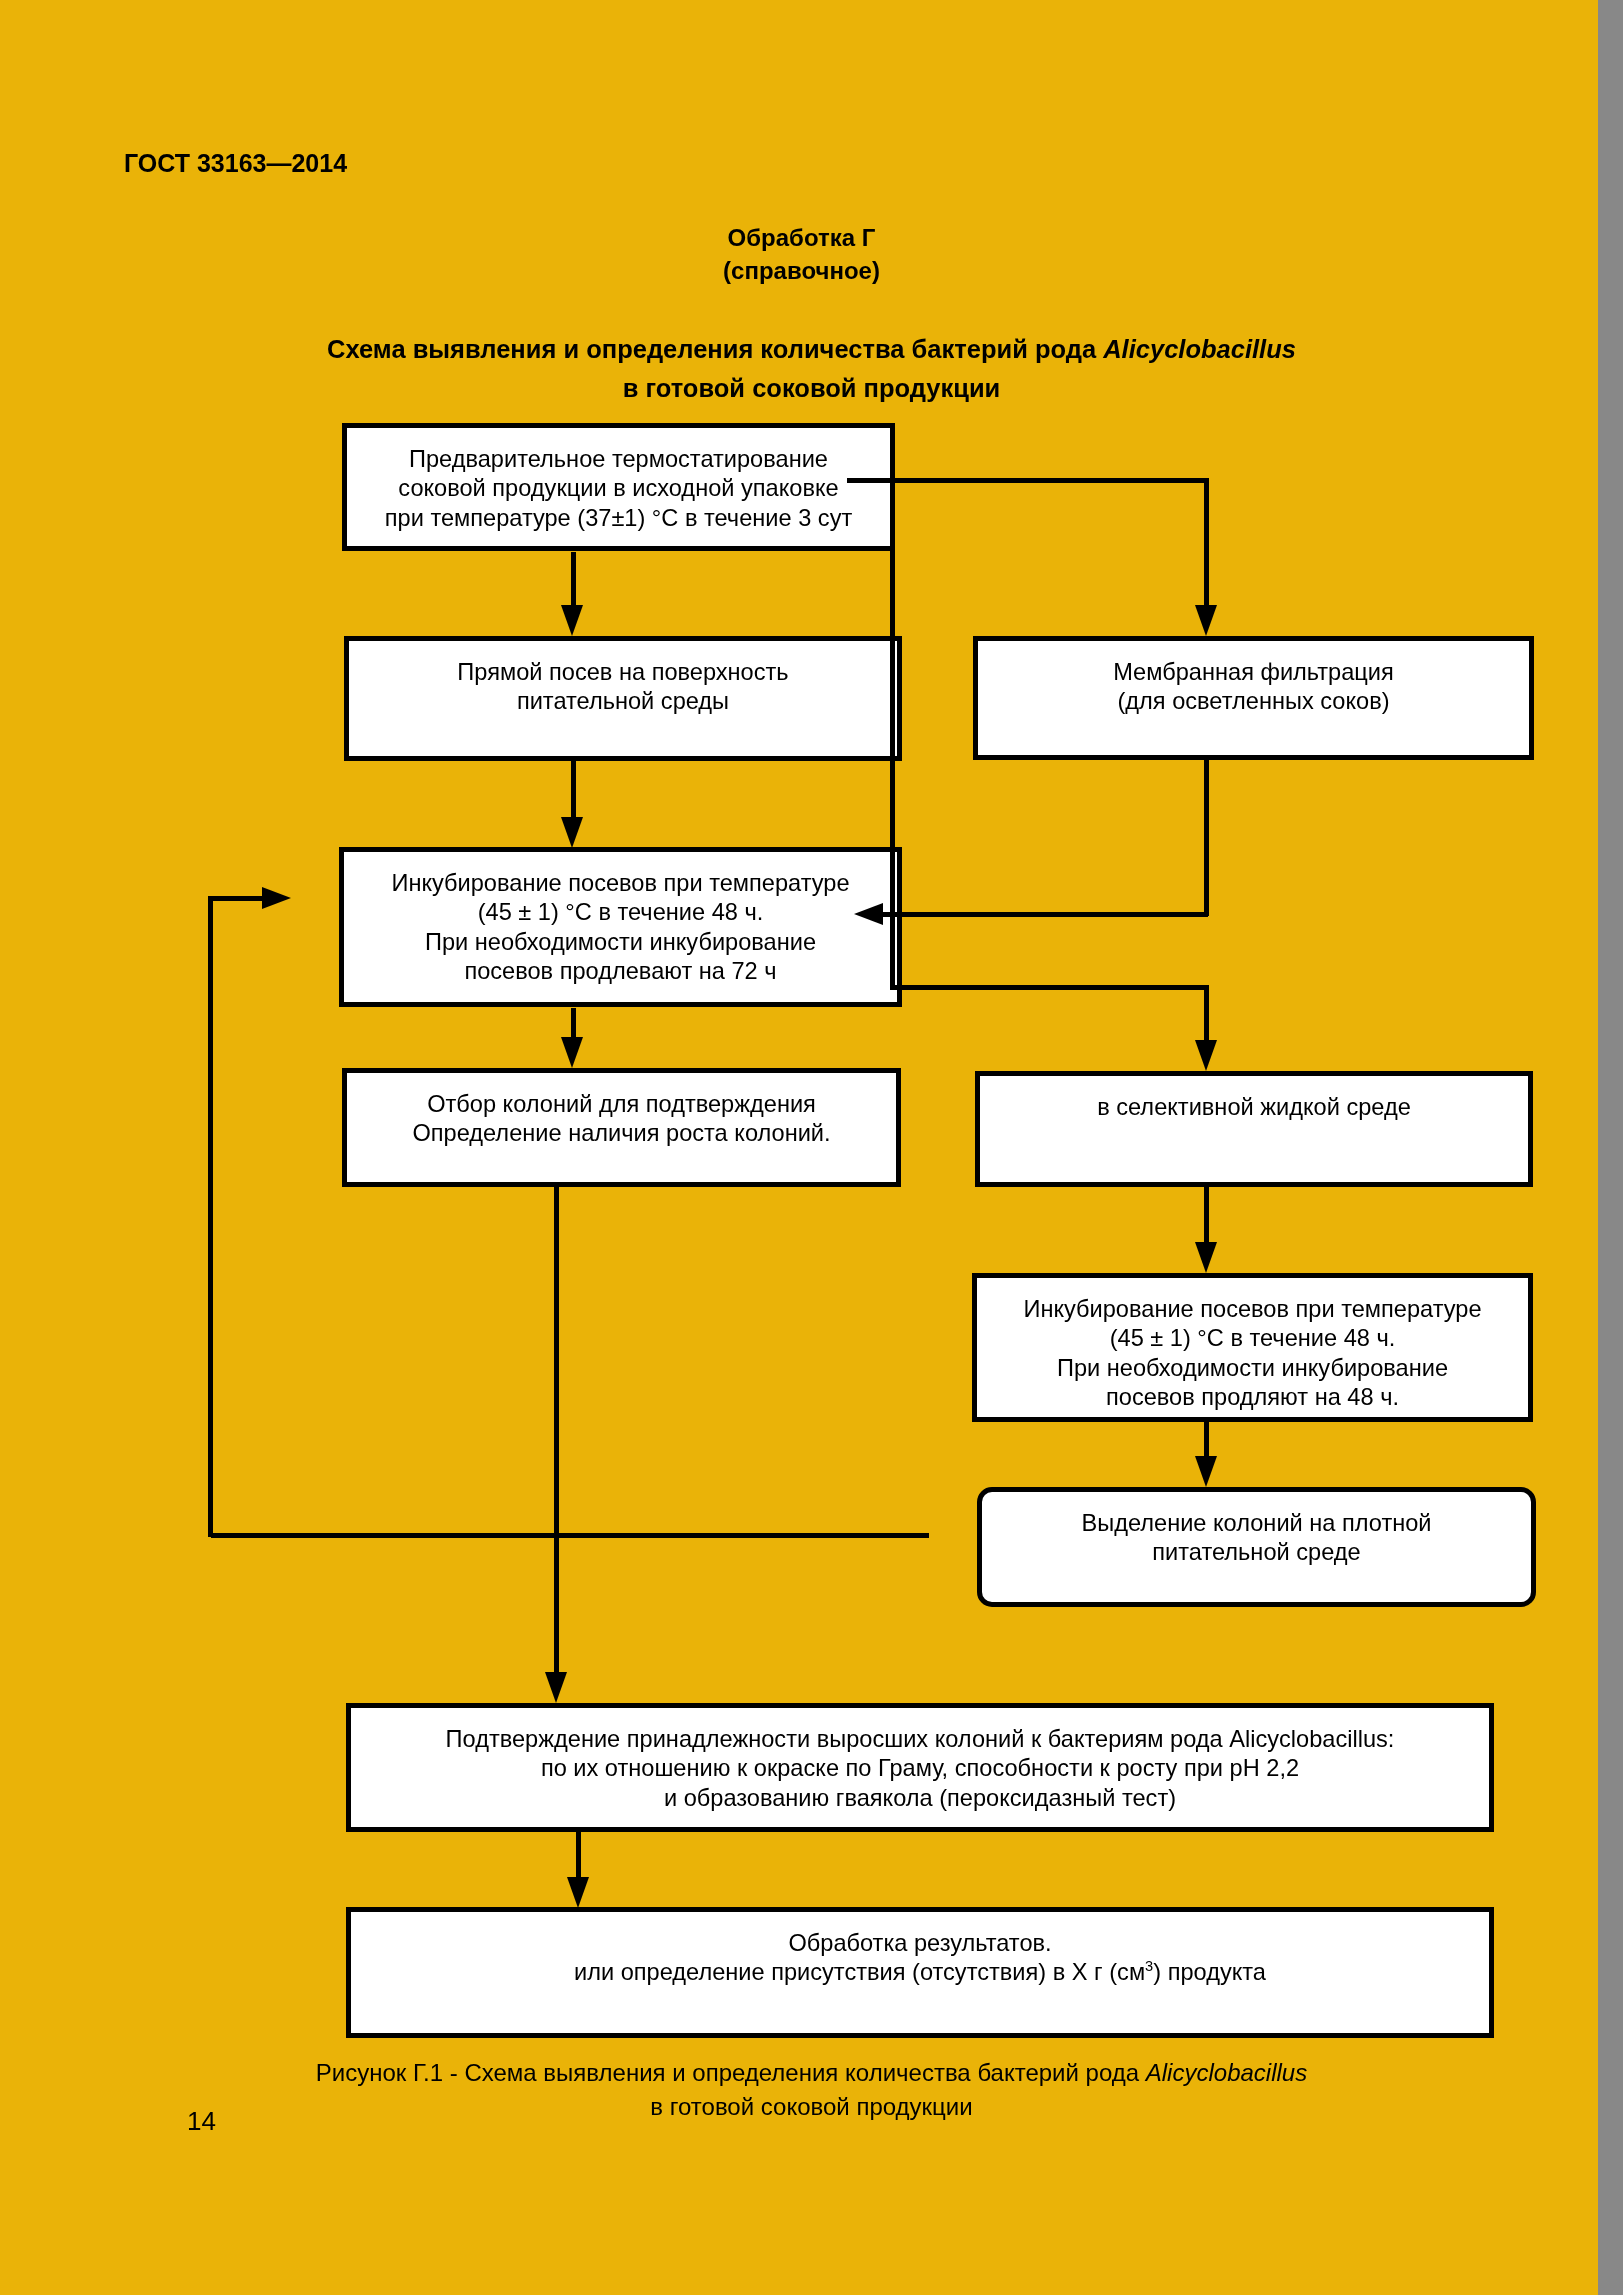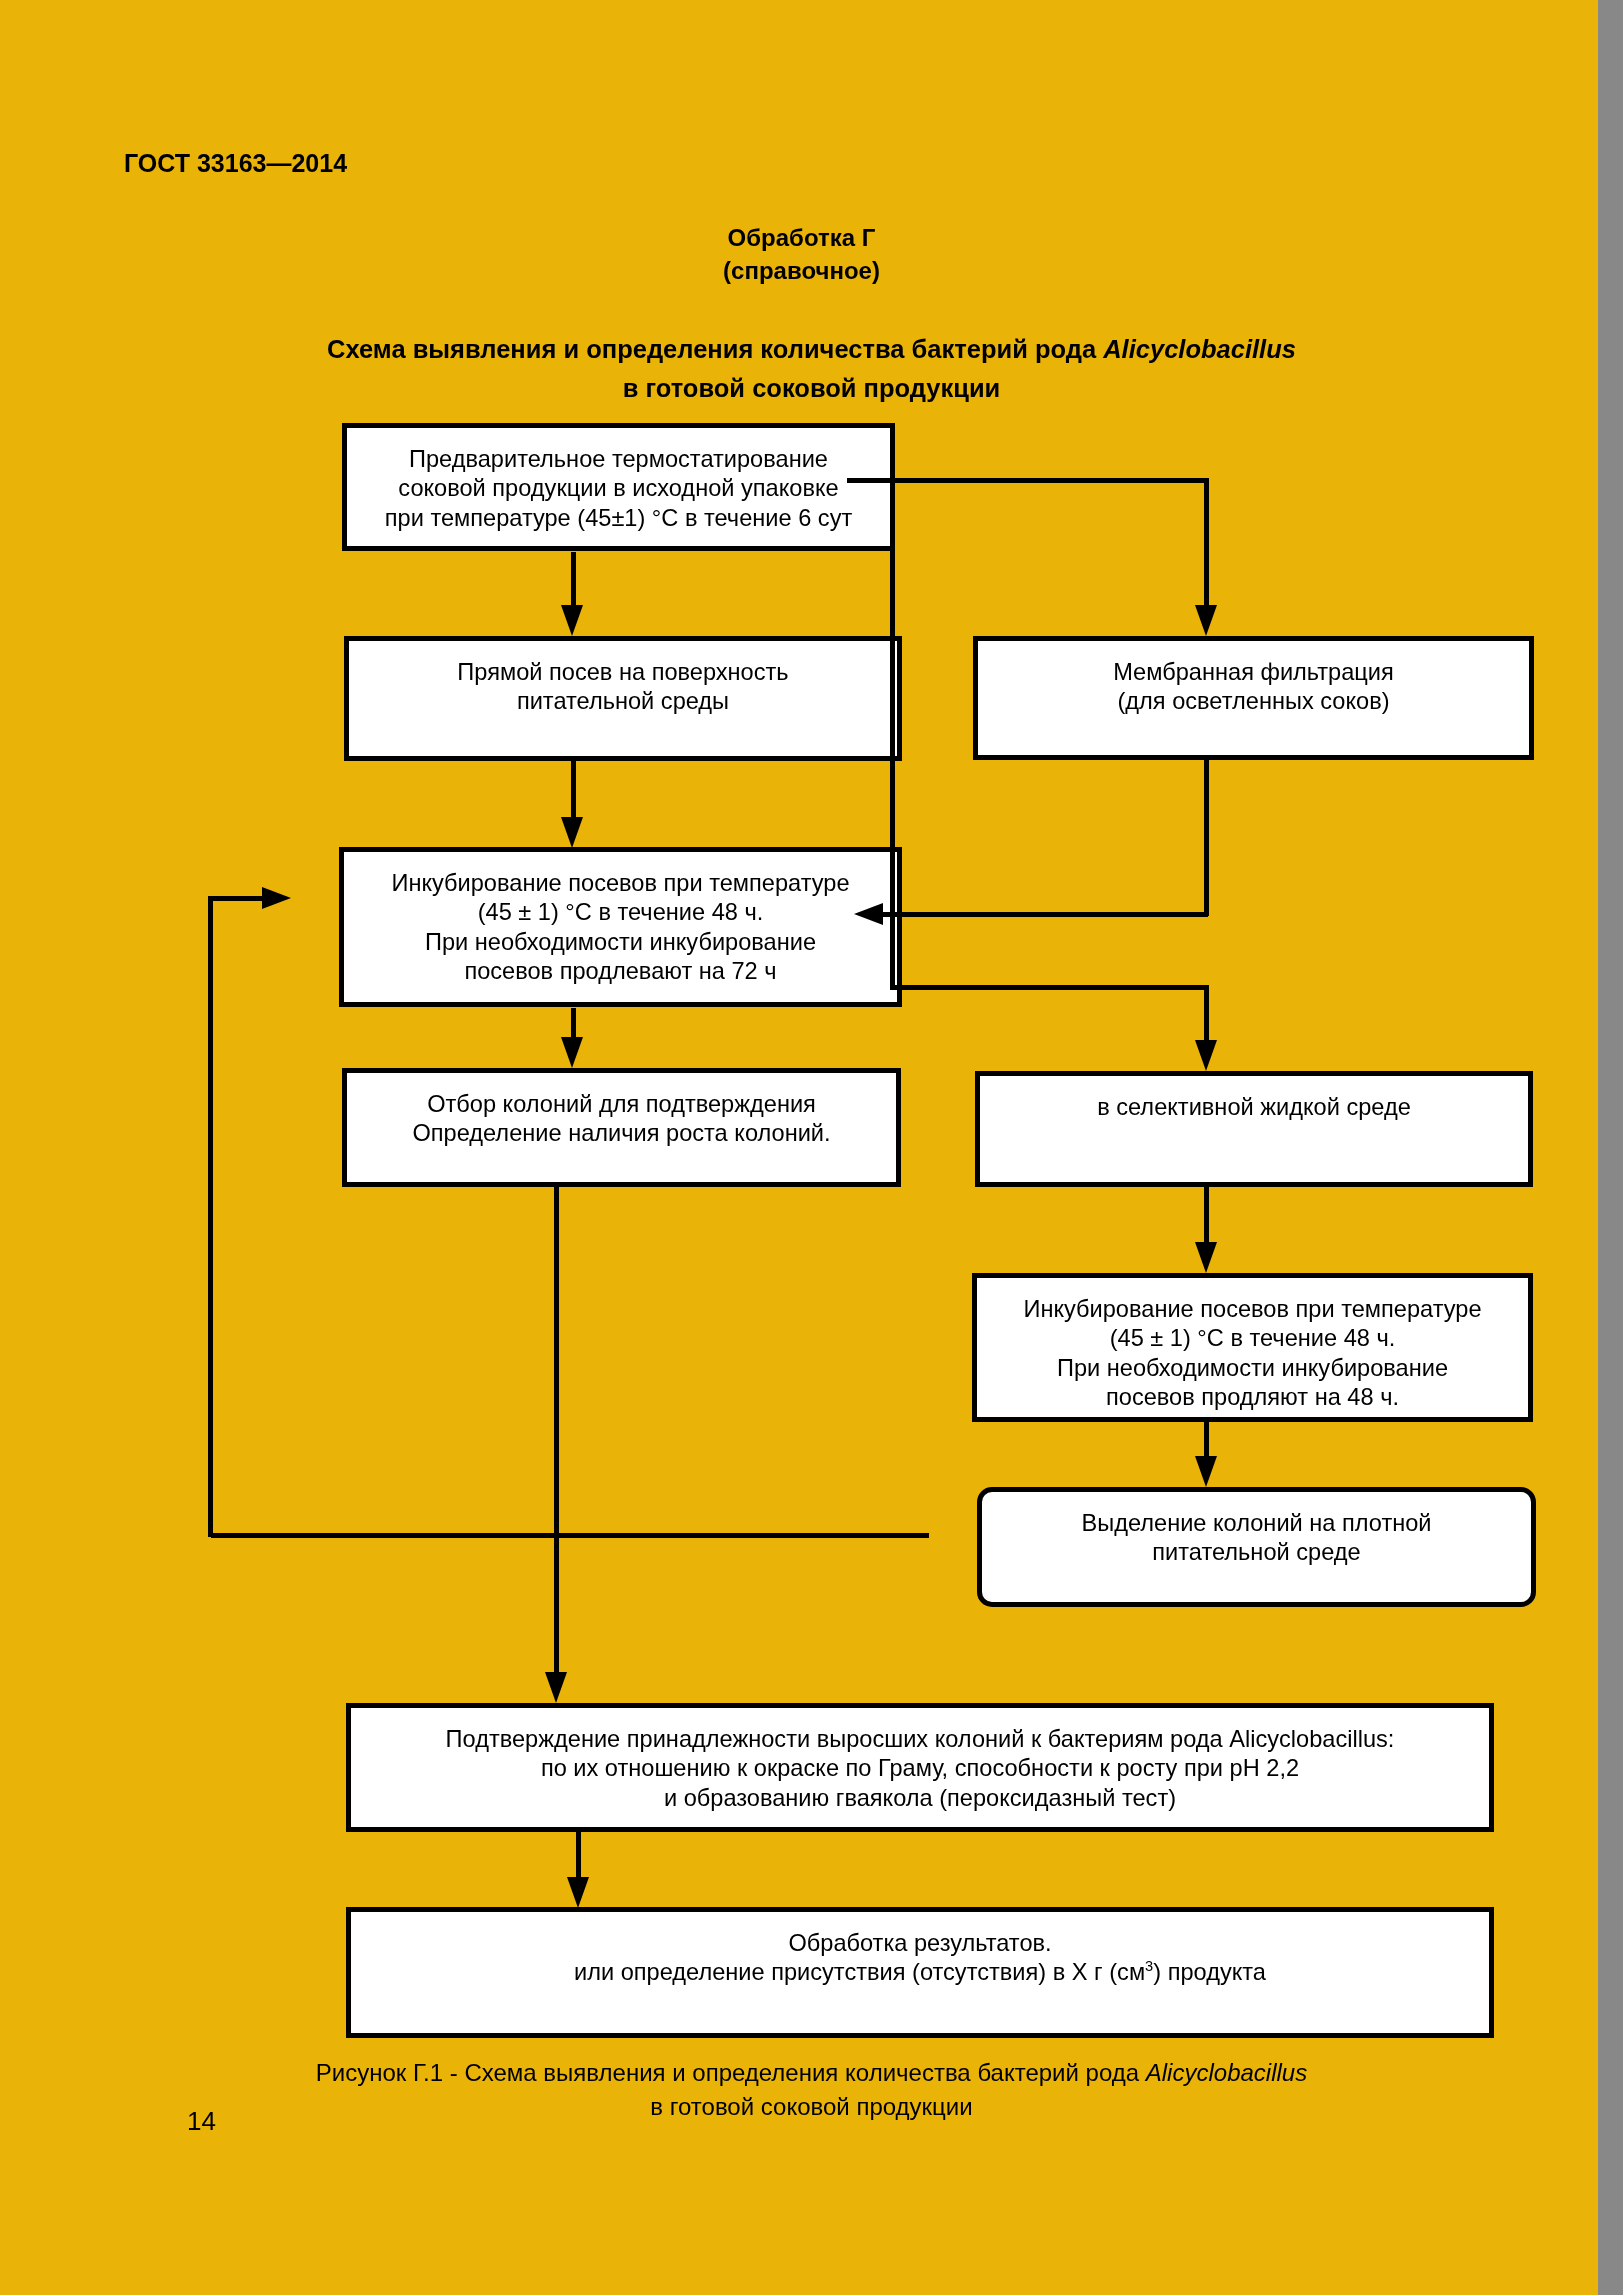--- a/index.html
+++ b/index.html
@@ -62,21 +62,21 @@
   </div>
 
   <div class="doc-title">
       <div class="tline"><span>Схема выявления и определения количества бактерий рода </span><span style="font-style: italic;">Alicyclobacillus</span></div>
       <div class="tline"><span>в готовой соковой продукции</span></div>
     </div>
 
   <div class="box" style="left:294px;top:423px;width:553px;height:128px;">
       <div class="tline"><span>Предварительное термостатирование</span></div>
       <div class="tline"><span>соковой продукции в исходной упаковке</span></div>
-      <div class="tline"><span>при температуре (45±1) °С в течение 6 сут</span></div>
+      <div class="tline"><span>при температуре (37±1) °С в течение 3 сут</span></div>
     </div>
 
   <div class="box" style="left:296px;top:636px;width:558px;height:125px;">
       <div class="tline"><span>Прямой посев на поверхность</span></div>
       <div class="tline"><span>питательной среды</span></div>
     </div>
 
   <div class="box" style="left:925px;top:636px;width:561px;height:124px;">
       <div class="tline"><span>Мембранная фильтрация</span></div>
       <div class="tline"><span>(для осветленных соков)</span></div>

